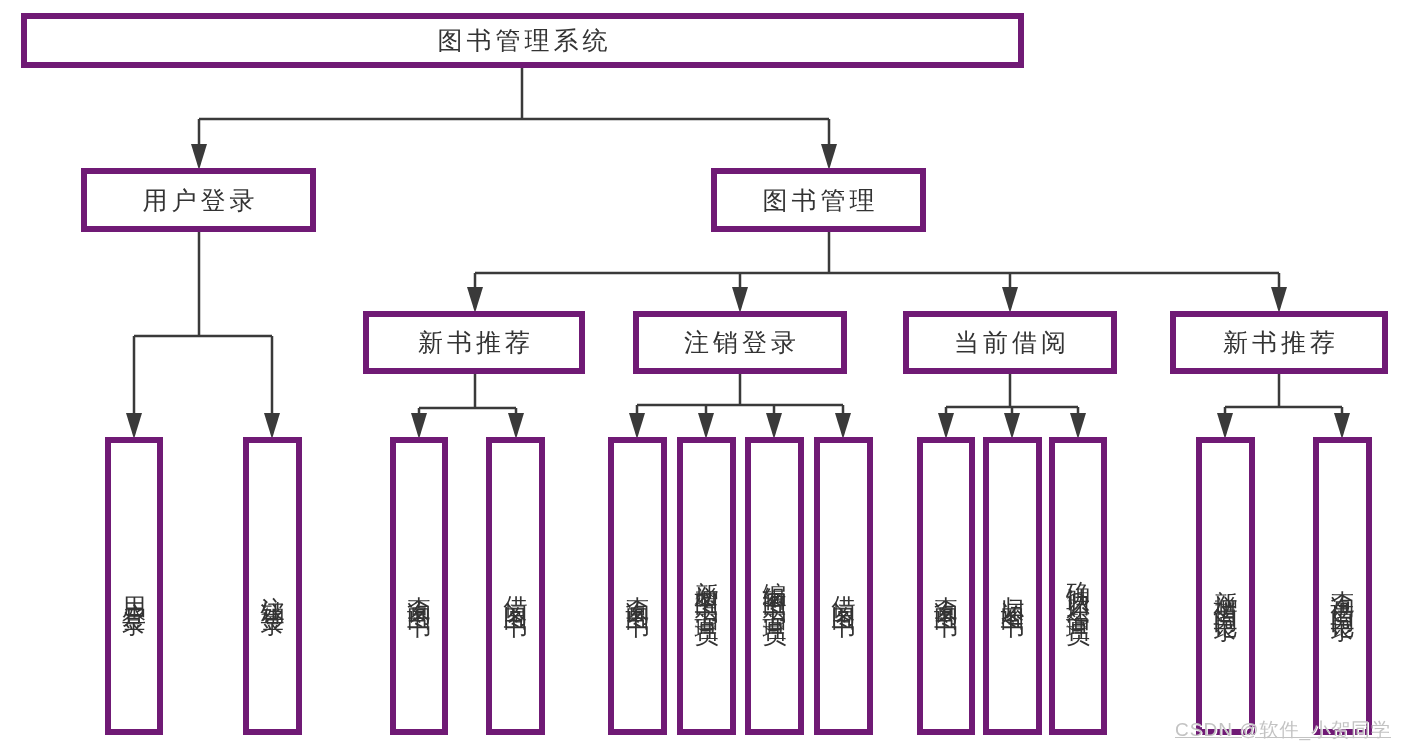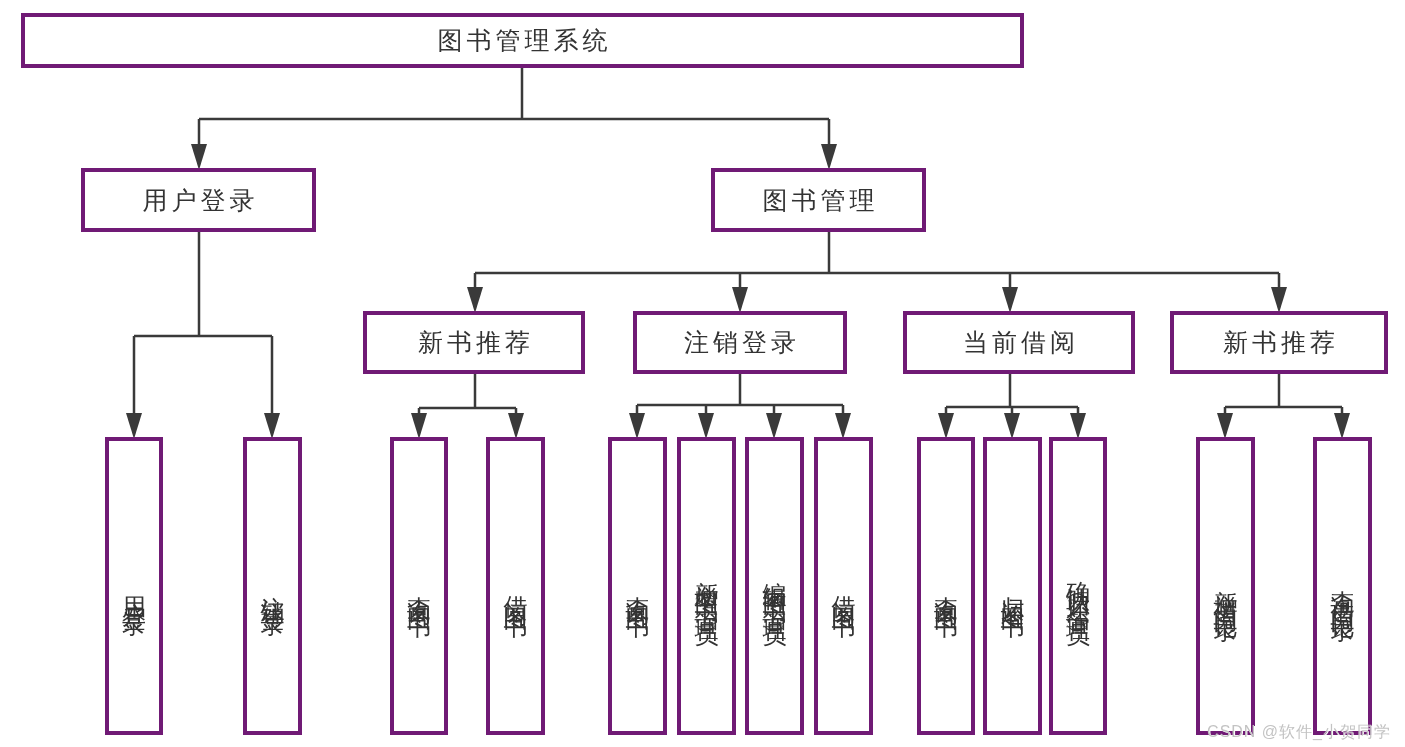--- a/index.html
+++ b/index.html
@@ -7,21 +7,21 @@
     position:relative;
     width:1405px;height:747px;
     background:#ffffff;
     font-family:"Liberation Sans","DejaVu Sans",sans-serif;
     overflow:hidden;
   }
   #wires{position:absolute;left:0;top:0;width:1405px;height:747px;}
   .node{
     position:absolute;
     box-sizing:border-box;
-    border:4px solid #701a75;
+    border:6px solid #701a75;
     background:#ffffff;
     display:flex;
     align-items:center;
     justify-content:center;
     color:#333333;
   }
   .node.h span{
     font-size:25px;
     letter-spacing:4px;
     padding-left:4px; 
@@ -32,25 +32,26 @@
     text-orientation:mixed;
     font-size:24px;
     letter-spacing:6px;
     padding-top:6px; 
     white-space:nowrap;
   }
   #watermark{
     position:absolute;
     right:14px;
     bottom:4px;
-    font-size:16px;
+    font-size:19px;
     color:#c3c3c3;
     text-shadow:1px 1px 0 #ffffff;
     letter-spacing:1px;
     white-space:nowrap;
+    text-decoration:underline;
   }
 </style>
 </head>
 <body>
 
 <div id="canvas">
 
   <svg id="wires" width="1405" height="747" viewBox="0 0 1405 747" fill="none" stroke="#3a3a3a" stroke-width="2.5">
     <g>
       <path d="M522,68 L522,119 M199,119 L829,119 M199,119 L199,164 M829,119 L829,164"></path>
@@ -104,21 +105,21 @@
   <div class="node h" style="left:711px;top:168px;width:215px;height:64px">
     <span>图书管理</span>
   </div>
 
   <div class="node h" style="left:363px;top:311px;width:222px;height:63px">
     <span>新书推荐</span>
   </div>
   <div class="node h" style="left:633px;top:311px;width:214px;height:63px">
     <span>注销登录</span>
   </div>
-  <div class="node h" style="left:903px;top:311px;width:232px;height:63px">
+  <div class="node h" style="left:903px;top:311px;width:214px;height:63px">
     <span>当前借阅</span>
   </div>
   <div class="node h" style="left:1170px;top:311px;width:218px;height:63px">
     <span>新书推荐</span>
   </div>
 
   <div class="node v" style="left:105px;top:437px;width:58px;height:298px">
     <span>用户登录</span>
   </div>
   <div class="node v" style="left:243px;top:437px;width:59px;height:298px">

